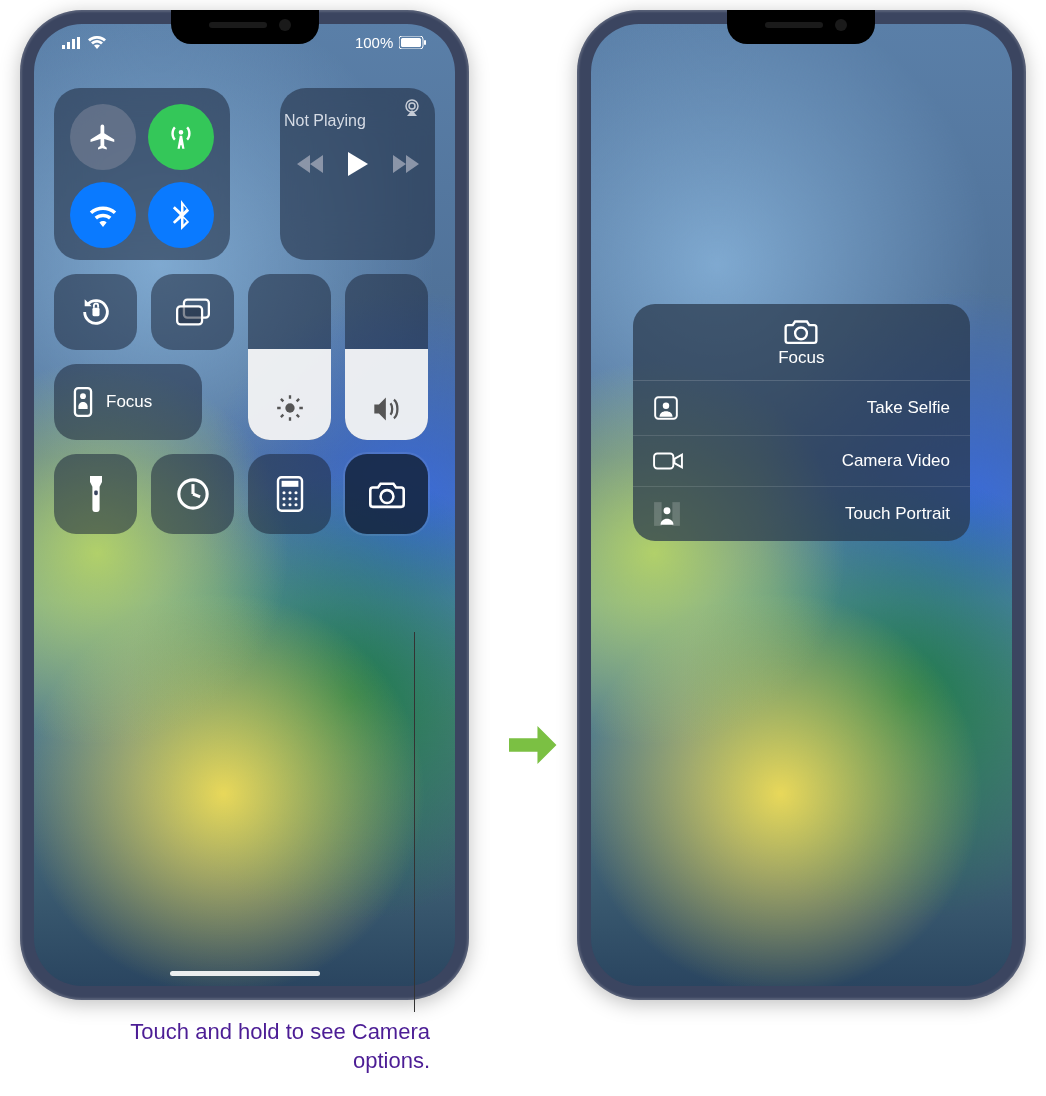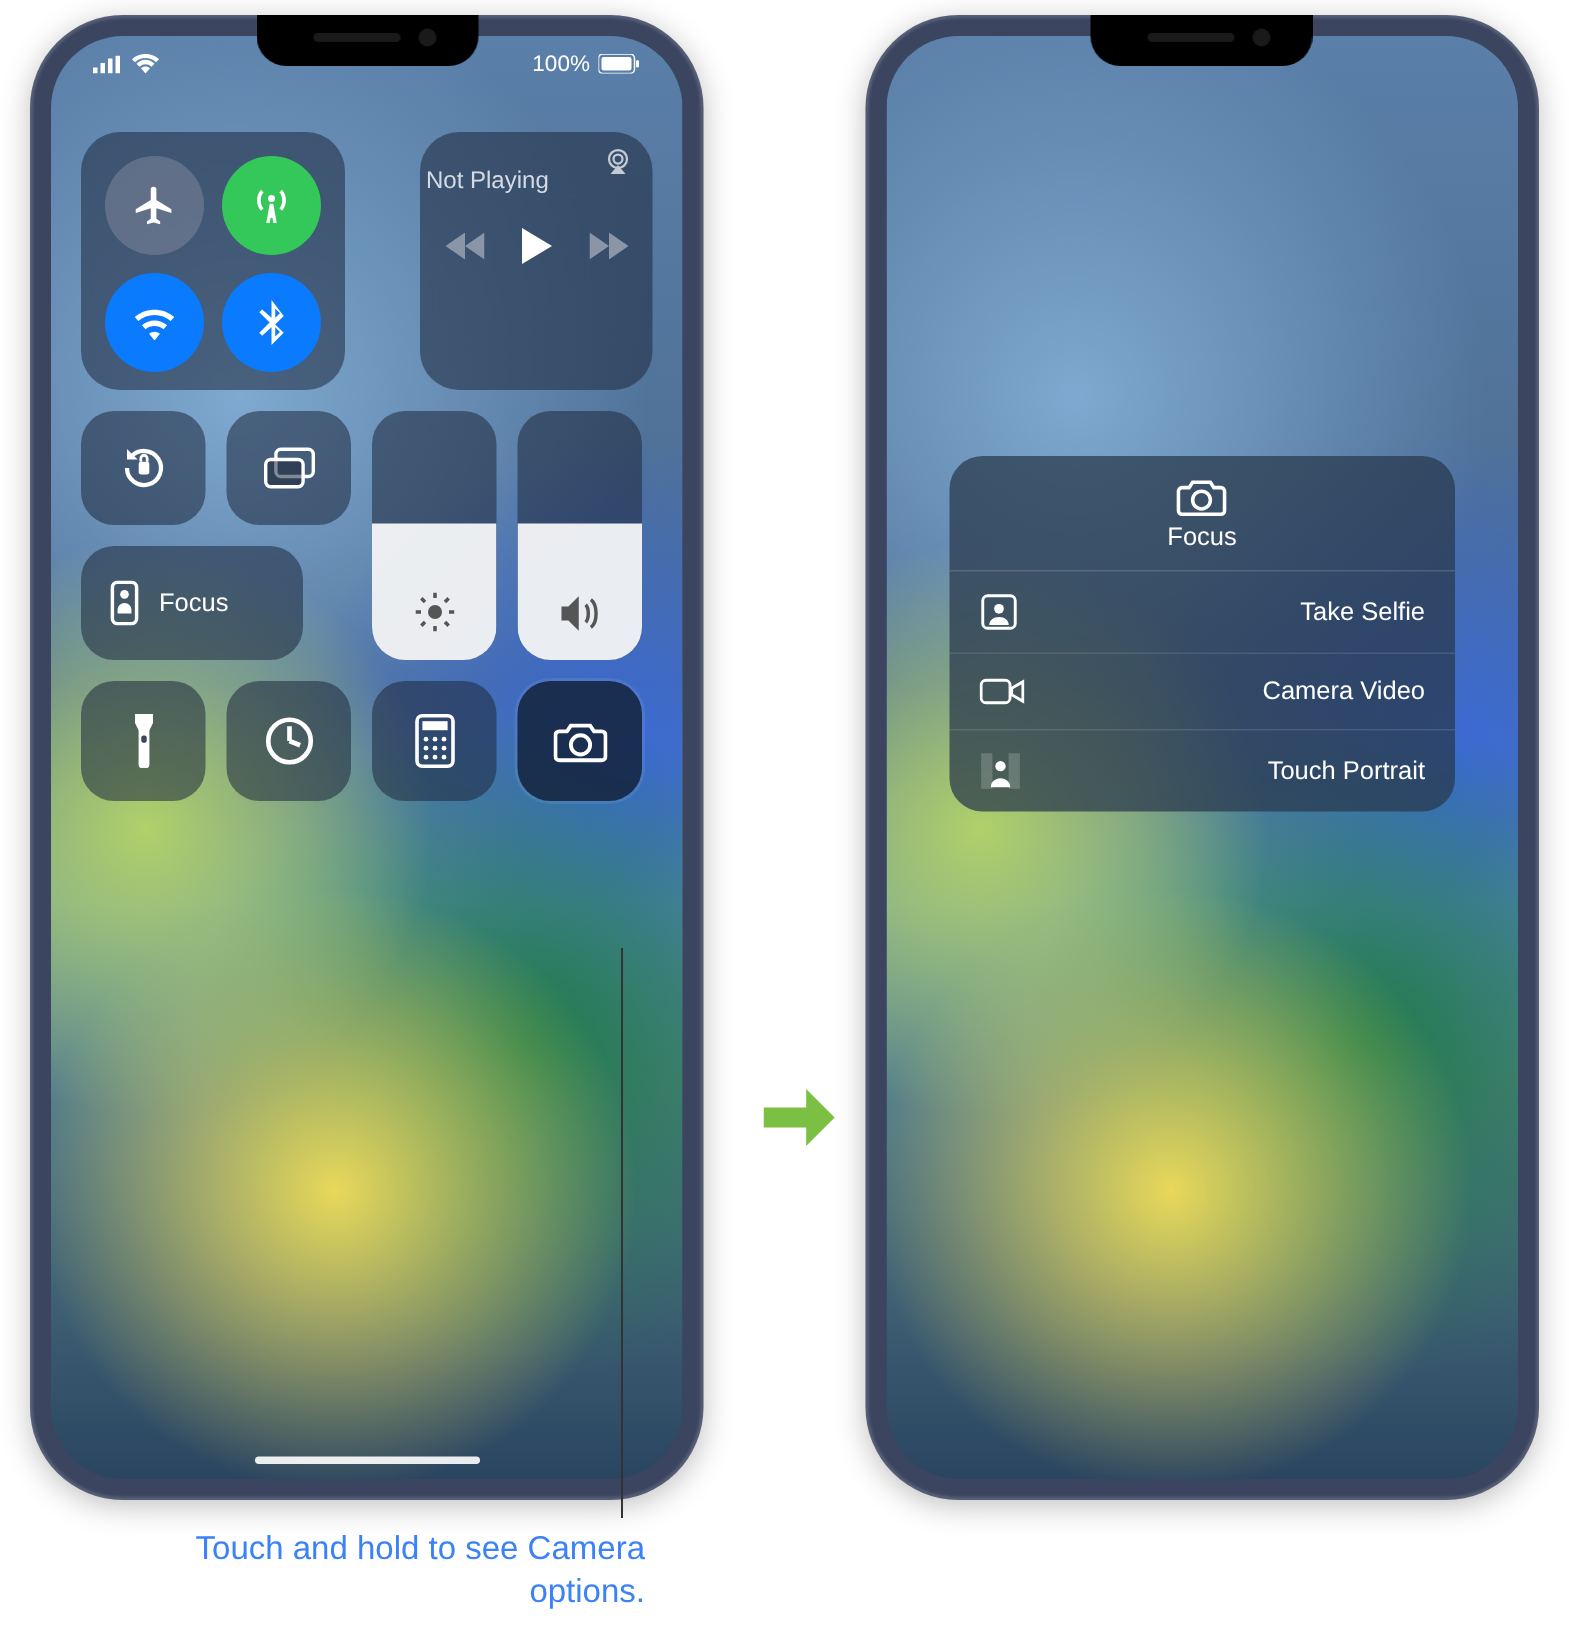--- a/index.html
+++ b/index.html
@@ -181,21 +181,21 @@
     left: 414px; top: 632px;
     width: 1px; height: 380px;
     background: #333;
   }
   .callout-text {
     position:absolute;
     left: 130px; top: 1018px;
     width: 300px;
     text-align: right;
     font-size: 22px;
-    color: #3b82f6;
+    color: #4c1d95;
     line-height: 1.3;
   }
   svg { display:block; }
 </style>
 </head>
 <body>
 
 <div class="stage">
 
   <div class="phone">

